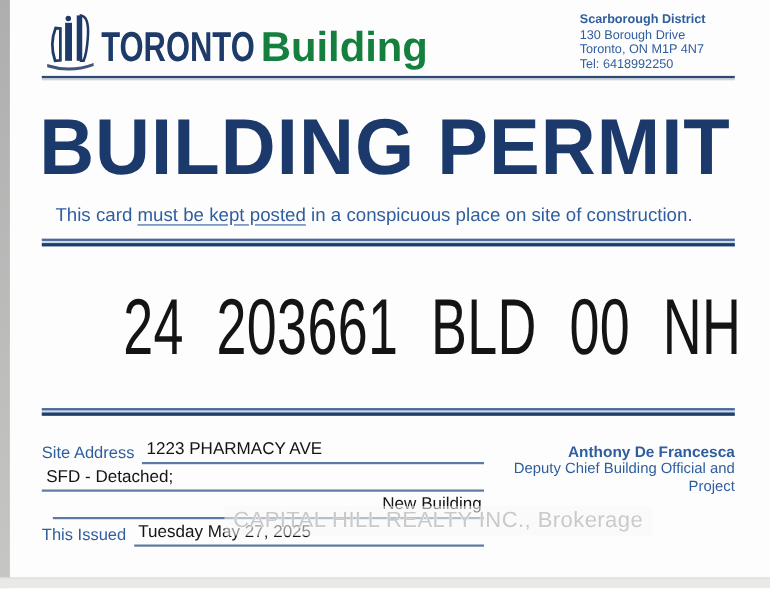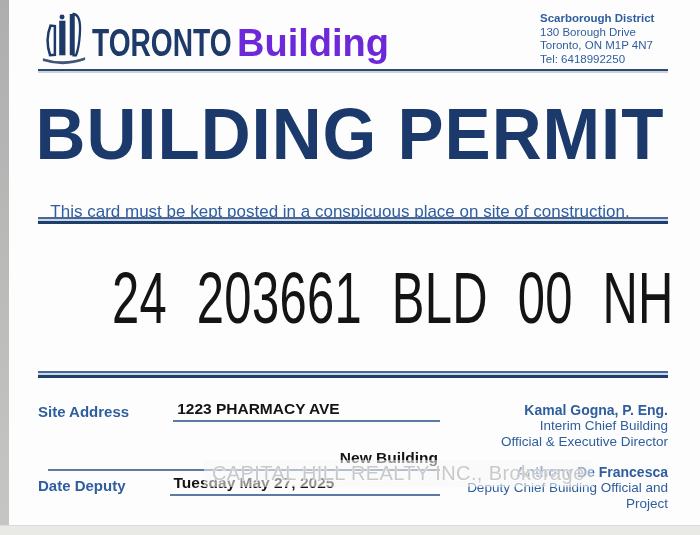--- a/index.html
+++ b/index.html
@@ -5,48 +5,48 @@
   html,body{margin:0;padding:0;background:#ffffff;}
   body{font-family:"Liberation Sans", sans-serif; -webkit-font-smoothing:antialiased;}
   .card{position:relative;width:700px;height:535px;background:#fdfdfd;overflow:hidden;}
   .edge-left{position:absolute;left:0;top:0;width:9px;height:100%;background:linear-gradient(to bottom,#aeaeae,#c6c6c4);}
   .edge-bottom{position:absolute;left:0;bottom:0;width:100%;height:9px;background:#e9e9e6;border-top:1px solid #dcdcda;}
 
   
   .logo-icon{position:absolute;left:40px;top:10px;}
   .brand-toronto{position:absolute;left:92px;top:24px;font-size:38px;font-weight:700;color:#1e3a68;
     transform:scaleX(0.74);transform-origin:left top;letter-spacing:0px;line-height:1;white-space:nowrap;}
-  .brand-building{position:absolute;left:237px;top:24px;font-size:38px;font-weight:700;color:#6d28d9;line-height:1;white-space:nowrap;text-align:center;}
+  .brand-building{position:absolute;left:237px;top:24px;font-size:38px;font-weight:700;color:#15803d;line-height:1;white-space:nowrap;text-align:center;}
   .header-rule{position:absolute;left:38px;top:69px;width:630px;height:2px;background:#2c4a74;box-shadow:0 2px 0 rgba(120,130,145,.35);}
-  .district{position:absolute;left:540px;top:12px;color:#2f5e9e;font-size:11.5px;line-height:13.5px;}
+  .district{position:absolute;left:527px;top:12px;color:#2f5e9e;font-size:11.5px;line-height:13.5px;}
   .district .d-name{font-weight:700;}
 
   
   .big-title{position:absolute;left:0;top:98px;width:700px;text-align:center;color:#1b3a6b;
     font-size:72px;font-weight:700;letter-spacing:1px;line-height:1;transform:scaleX(0.96);transform-origin:center;white-space:nowrap;}
 
   
-  .notice{position:absolute;left:0;top:202px;width:680px;text-align:center;color:#2f5e9e;font-size:17px;}
+  .notice{position:absolute;left:0;top:186px;width:680px;text-align:center;color:#2f5e9e;font-size:17px;}
   .notice .u{text-decoration:underline;text-underline-offset:3px;}
 
   .double-rule{position:absolute;left:38px;width:630px;height:2px;background:#cdd8e4;
     border-top:2px solid #48689a;border-bottom:3px solid #1e3f6c;}
   .rule-1{top:217px;}
   .rule-2{top:371px;}
 
   
   .permit-number{position:absolute;left:0;top:262px;width:700px;text-align:center;color:#141414;
     font-size:72px;font-weight:500;line-height:1;transform:scaleX(0.68);transform-origin:center;
     word-spacing:0.32em;white-space:nowrap;letter-spacing:0.5px;}
 
   
   .form-col{position:absolute;left:38px;top:400px;width:402px;}
-  .f-row{display:flex;align-items:flex-end;margin-bottom:3px;min-height:21px;font-weight:bold;}
+  .f-row{display:flex;align-items:flex-end;margin-bottom:3px;min-height:21px;}
   .f-label{color:#2f5e9e;font-size:15px;white-space:nowrap;padding-right:7px;padding-bottom:2px;}
-  .f-value{flex:1;border-bottom:2px solid #5d7aa2;color:#141414;font-size:15.5px;padding:0 2px 2px 4px;white-space:nowrap;margin-left:37px;}
+  .f-value{flex:1;border-bottom:2px solid #5d7aa2;color:#141414;font-size:15.5px;padding:0 2px 2px 4px;white-space:nowrap;}
   .f-row.no-label .f-value{margin-left:10px;text-align:right;}
 
   
   .officials{position:absolute;right:32px;top:402px;width:240px;text-align:right;color:#2f5e9e;font-size:13.5px;line-height:16px;}
   .official{margin-bottom:14px;}
   .o-name{font-weight:700;font-size:14px;}
 
   
   .watermark{position:absolute;left:204px;top:460px;padding:2px 8px;background:rgba(248,248,248,0.55);
     color:#c9c9c9;font-size:20px;letter-spacing:0.4px;white-space:nowrap;
@@ -88,36 +88,32 @@
   <div class="permit-number">24 203661 BLD 00 NH</div>
 
   <div class="double-rule rule-2"></div>
 
   <div class="form-col">
     <div class="f-row">
       <span class="f-label">Site Address</span>
       <span class="f-value">1223 PHARMACY AVE</span>
     </div>
     <div class="f-row">
+      <span class="f-value">SFD - Detached;</span>
     </div>
     <div class="f-row no-label">
       <span class="f-value">New Building</span>
     </div>
     <div class="f-row">
-      <span class="f-label">Date Deputy</span>
+      <span class="f-label">This Issued</span>
       <span class="f-value">Tuesday May 27, 2025</span>
     </div>
   </div>
 
   <div class="officials">
-    <div class="official">
-      <div class="o-name">Kamal Gogna, P. Eng.</div>
-      <div>Interim Chief Building</div>
-      <div>Official &amp; Executive Director</div>
-    </div>
     <div class="official">
       <div class="o-name">Anthony De Francesca</div>
       <div>Deputy Chief Building Official and</div>
       <div>Project</div>
     </div>
   </div>
 
   <div class="watermark">CAPITAL HILL REALTY INC., Brokerage</div>
 
   <div class="edge-bottom"></div>

